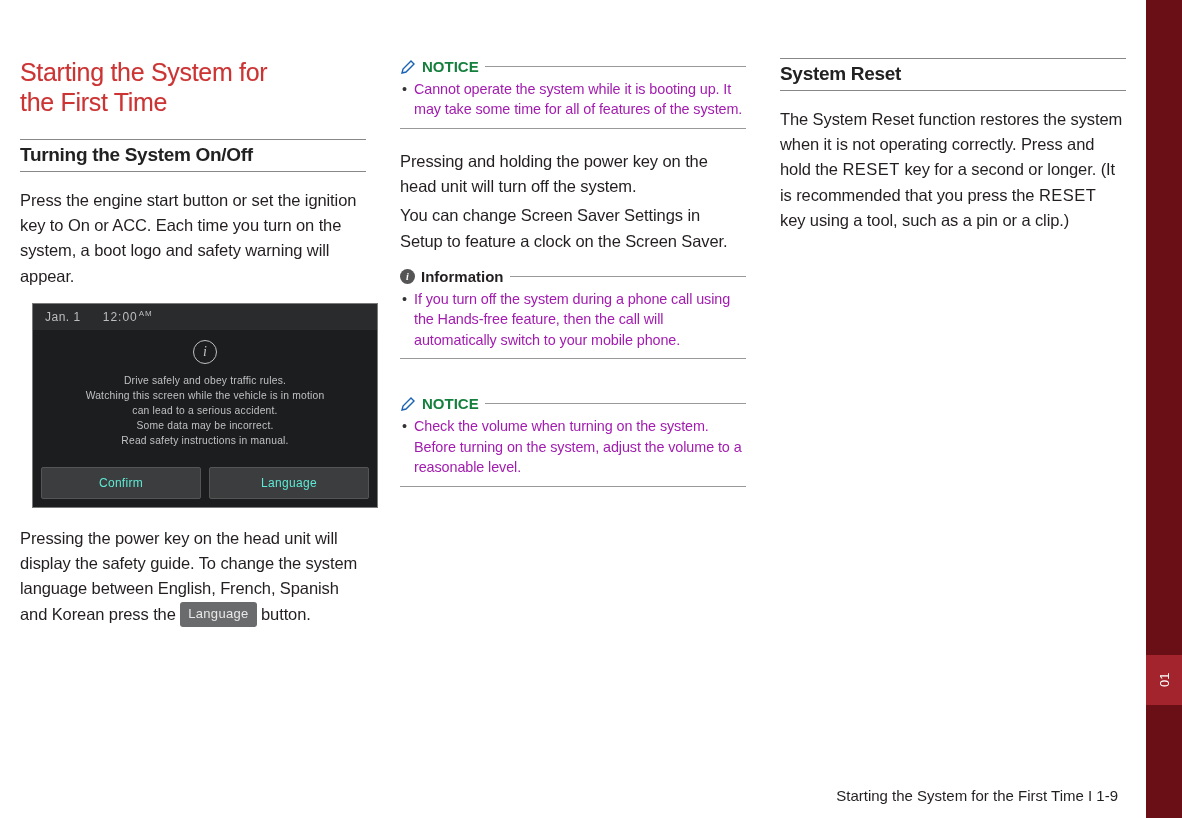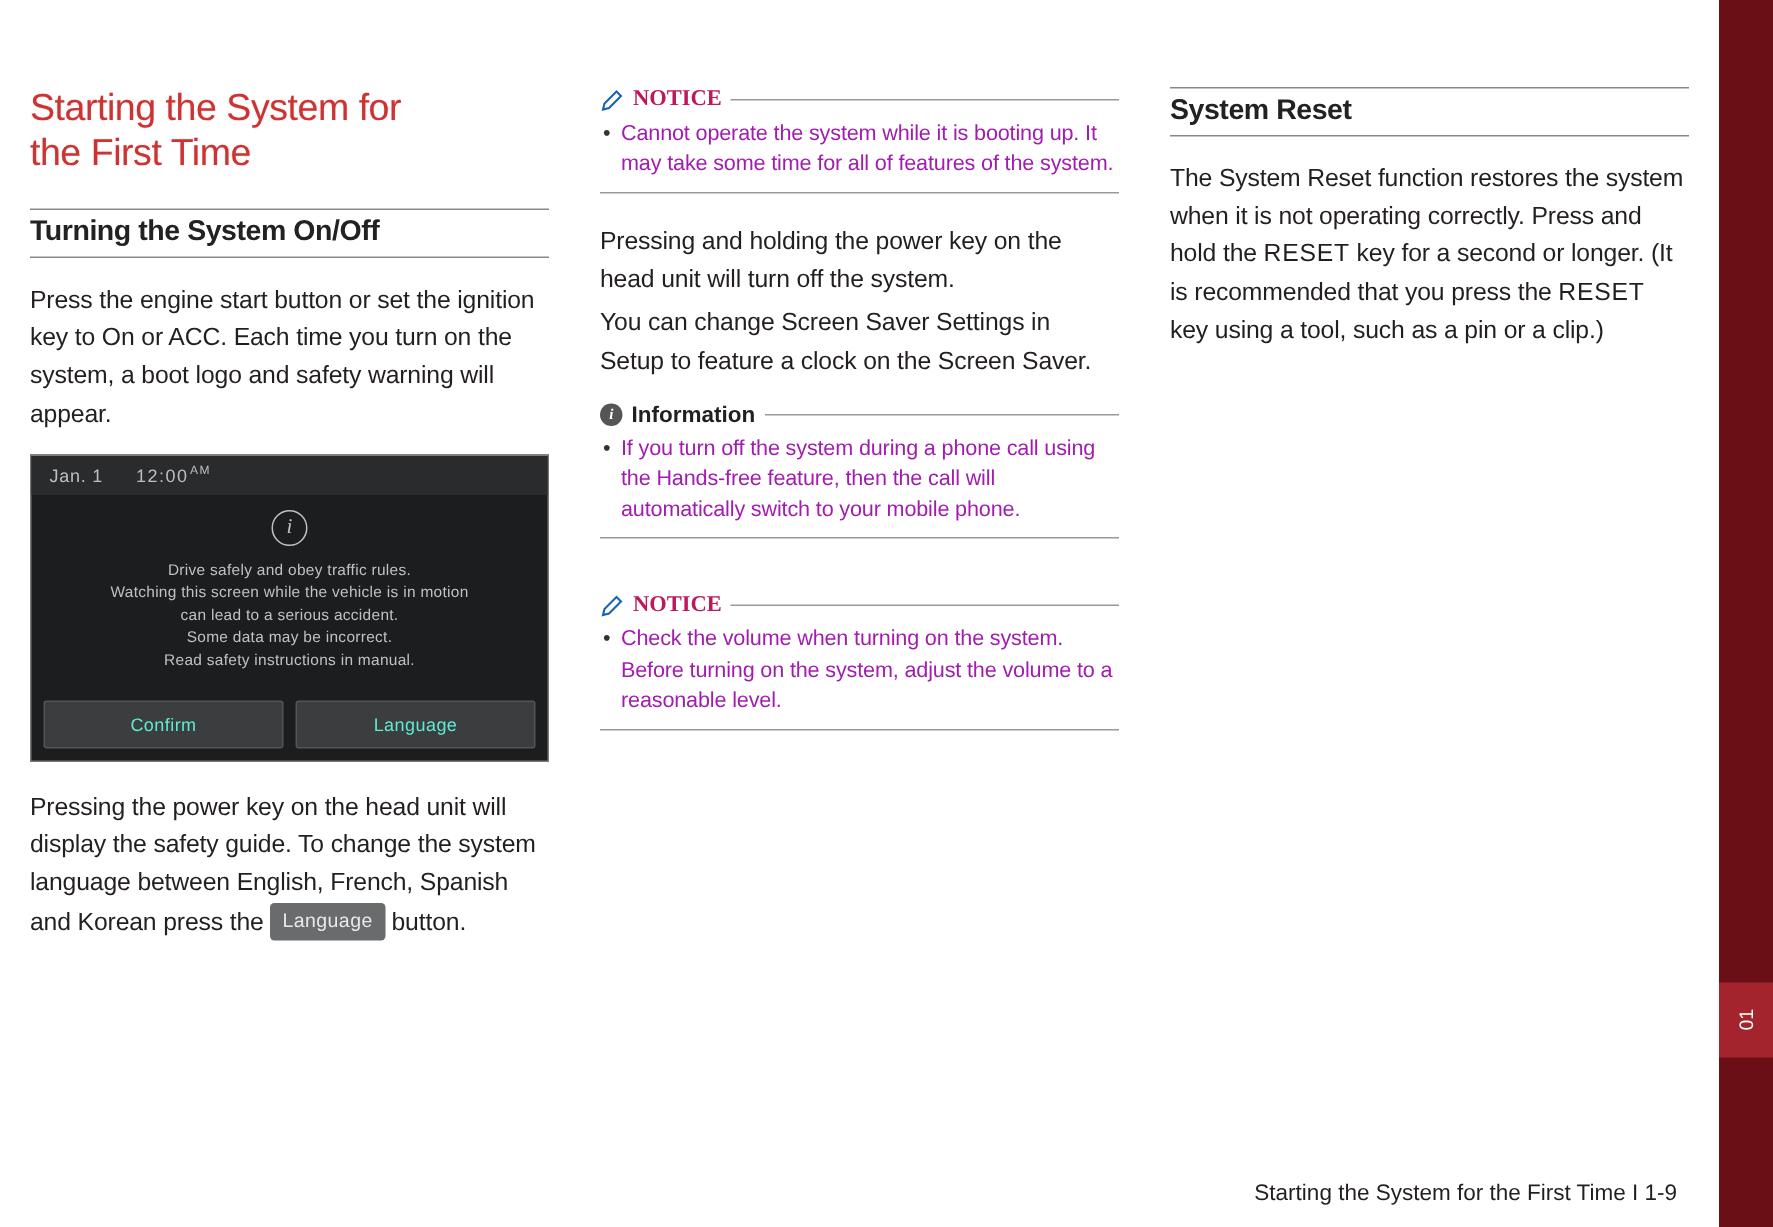--- a/index.html
+++ b/index.html
@@ -17,31 +17,31 @@
   .columns { padding: 58px 56px 44px 20px; column-count:3; column-gap:34px; column-fill:auto; height:736px; }
   .columns > * { break-inside: avoid-column; }
   .h1 { font-family: Arial, sans-serif; font-weight:normal; font-size:25px; line-height:1.18; color:#c33; letter-spacing:-0.3px; margin-bottom:22px; text-shadow: 0 0 1px rgba(180,50,50,.25); }
   .h1 span{ display:block;}
   .h2wrap { border-top:1px solid #888; border-bottom:1px solid #888; padding:4px 0 5px; margin-bottom:16px; }
   .h2 { font-weight:bold; font-size:19px; color:#222; letter-spacing:-0.3px; }
   p.body { font-size:16.5px; line-height:1.53; letter-spacing:-0.1px; color:#231f20; margin-bottom:14px; }
   p.body .inlineBtn { display:inline-block; background:#6a6b6d; color:#e9e9e9; font-size:13px; padding:2px 8px 3px; border-radius:3px; vertical-align:2px; font-family: Arial, sans-serif; letter-spacing:.3px; }
   .key { font-family: Arial, sans-serif; letter-spacing:0.5px; }
   .notice-head, .info-head { display:flex; align-items:center; gap:6px; margin:6px 0 4px; }
-  .notice-head .lbl { font-weight:bold; font-size:15px; color:#be185d;font-family:Liberation Serif, serif;}
+  .notice-head .lbl { font-weight:bold; font-size:15px; color:#15803d;}
   .notice-head .rule, .info-head .rule { flex:1; height:1px; background:#999; }
   .notice-head svg { width:16px; height:16px; }
   .info-head .iicon { width:15px; height:15px; border-radius:50%; background:#555; color:#fff; font-size:10px; font-weight:bold; display:flex; align-items:center; justify-content:center; font-style:italic; font-family:Georgia,serif;}
   .info-head .lbl { font-weight:bold; font-size:15px; }
   ul.note { list-style:none; padding:0; margin:0 0 8px; }
   ul.note li { font-size:14.4px; line-height:1.42; color:#a21caf; padding-left:14px; position:relative; letter-spacing:-0.1px;}
   ul.note li::before { content:"•"; position:absolute; left:2px; top:0; color:#333; }
   hr.sep { border:none; border-top:1px solid #999; margin:6px 0 20px; }
   
-  .shot { width:100%; height:205px; background:#1c1d1f; border:1px solid #7a7a7a; position:relative; margin:6px 0 18px; font-family: Arial, sans-serif; }
+  .shot { width:100%; height:205px; background:#1c1d1f; border:1px solid #7a7a7a; position:relative; margin:6px 12px 18px; font-family: Arial, sans-serif; }
   .shot-top { height:26px; background:#2a2b2d; color:#bdbec0; font-size:12px; display:flex; align-items:center; gap:22px; padding:0 12px; letter-spacing:.5px;}
   .shot-top .time { font-family: Arial, sans-serif; letter-spacing:1px;}
   .shot-top .ampm{ font-size:8px; vertical-align:super; margin-left:1px;}
   .shot-mid { position:absolute; top:36px; left:0; right:0; text-align:center; color:#bfc0c2; }
   .shot-mid .iicon2 { width:24px; height:24px; border:1.5px solid #bfc0c2; border-radius:50%; display:inline-flex; align-items:center; justify-content:center; font-style:italic; font-family:Georgia,serif; font-size:14px; margin-bottom:10px;}
   .shot-mid p { font-size:10.3px; line-height:1.45; letter-spacing:.2px;}
   .shot-btns { position:absolute; bottom:8px; left:8px; right:8px; display:flex; gap:8px;}
   .shot-btns div { flex:1; background:#3c3d3f; color:#5eead4; text-align:center; font-size:12px; padding:8px 0; border-radius:2px; border:1px solid #555; letter-spacing:.3px;}
   .colbreak { break-after: column; height:0; }
   .footer { position:absolute; bottom:14px; right:64px; font-size:15px; color:#231f20;}

